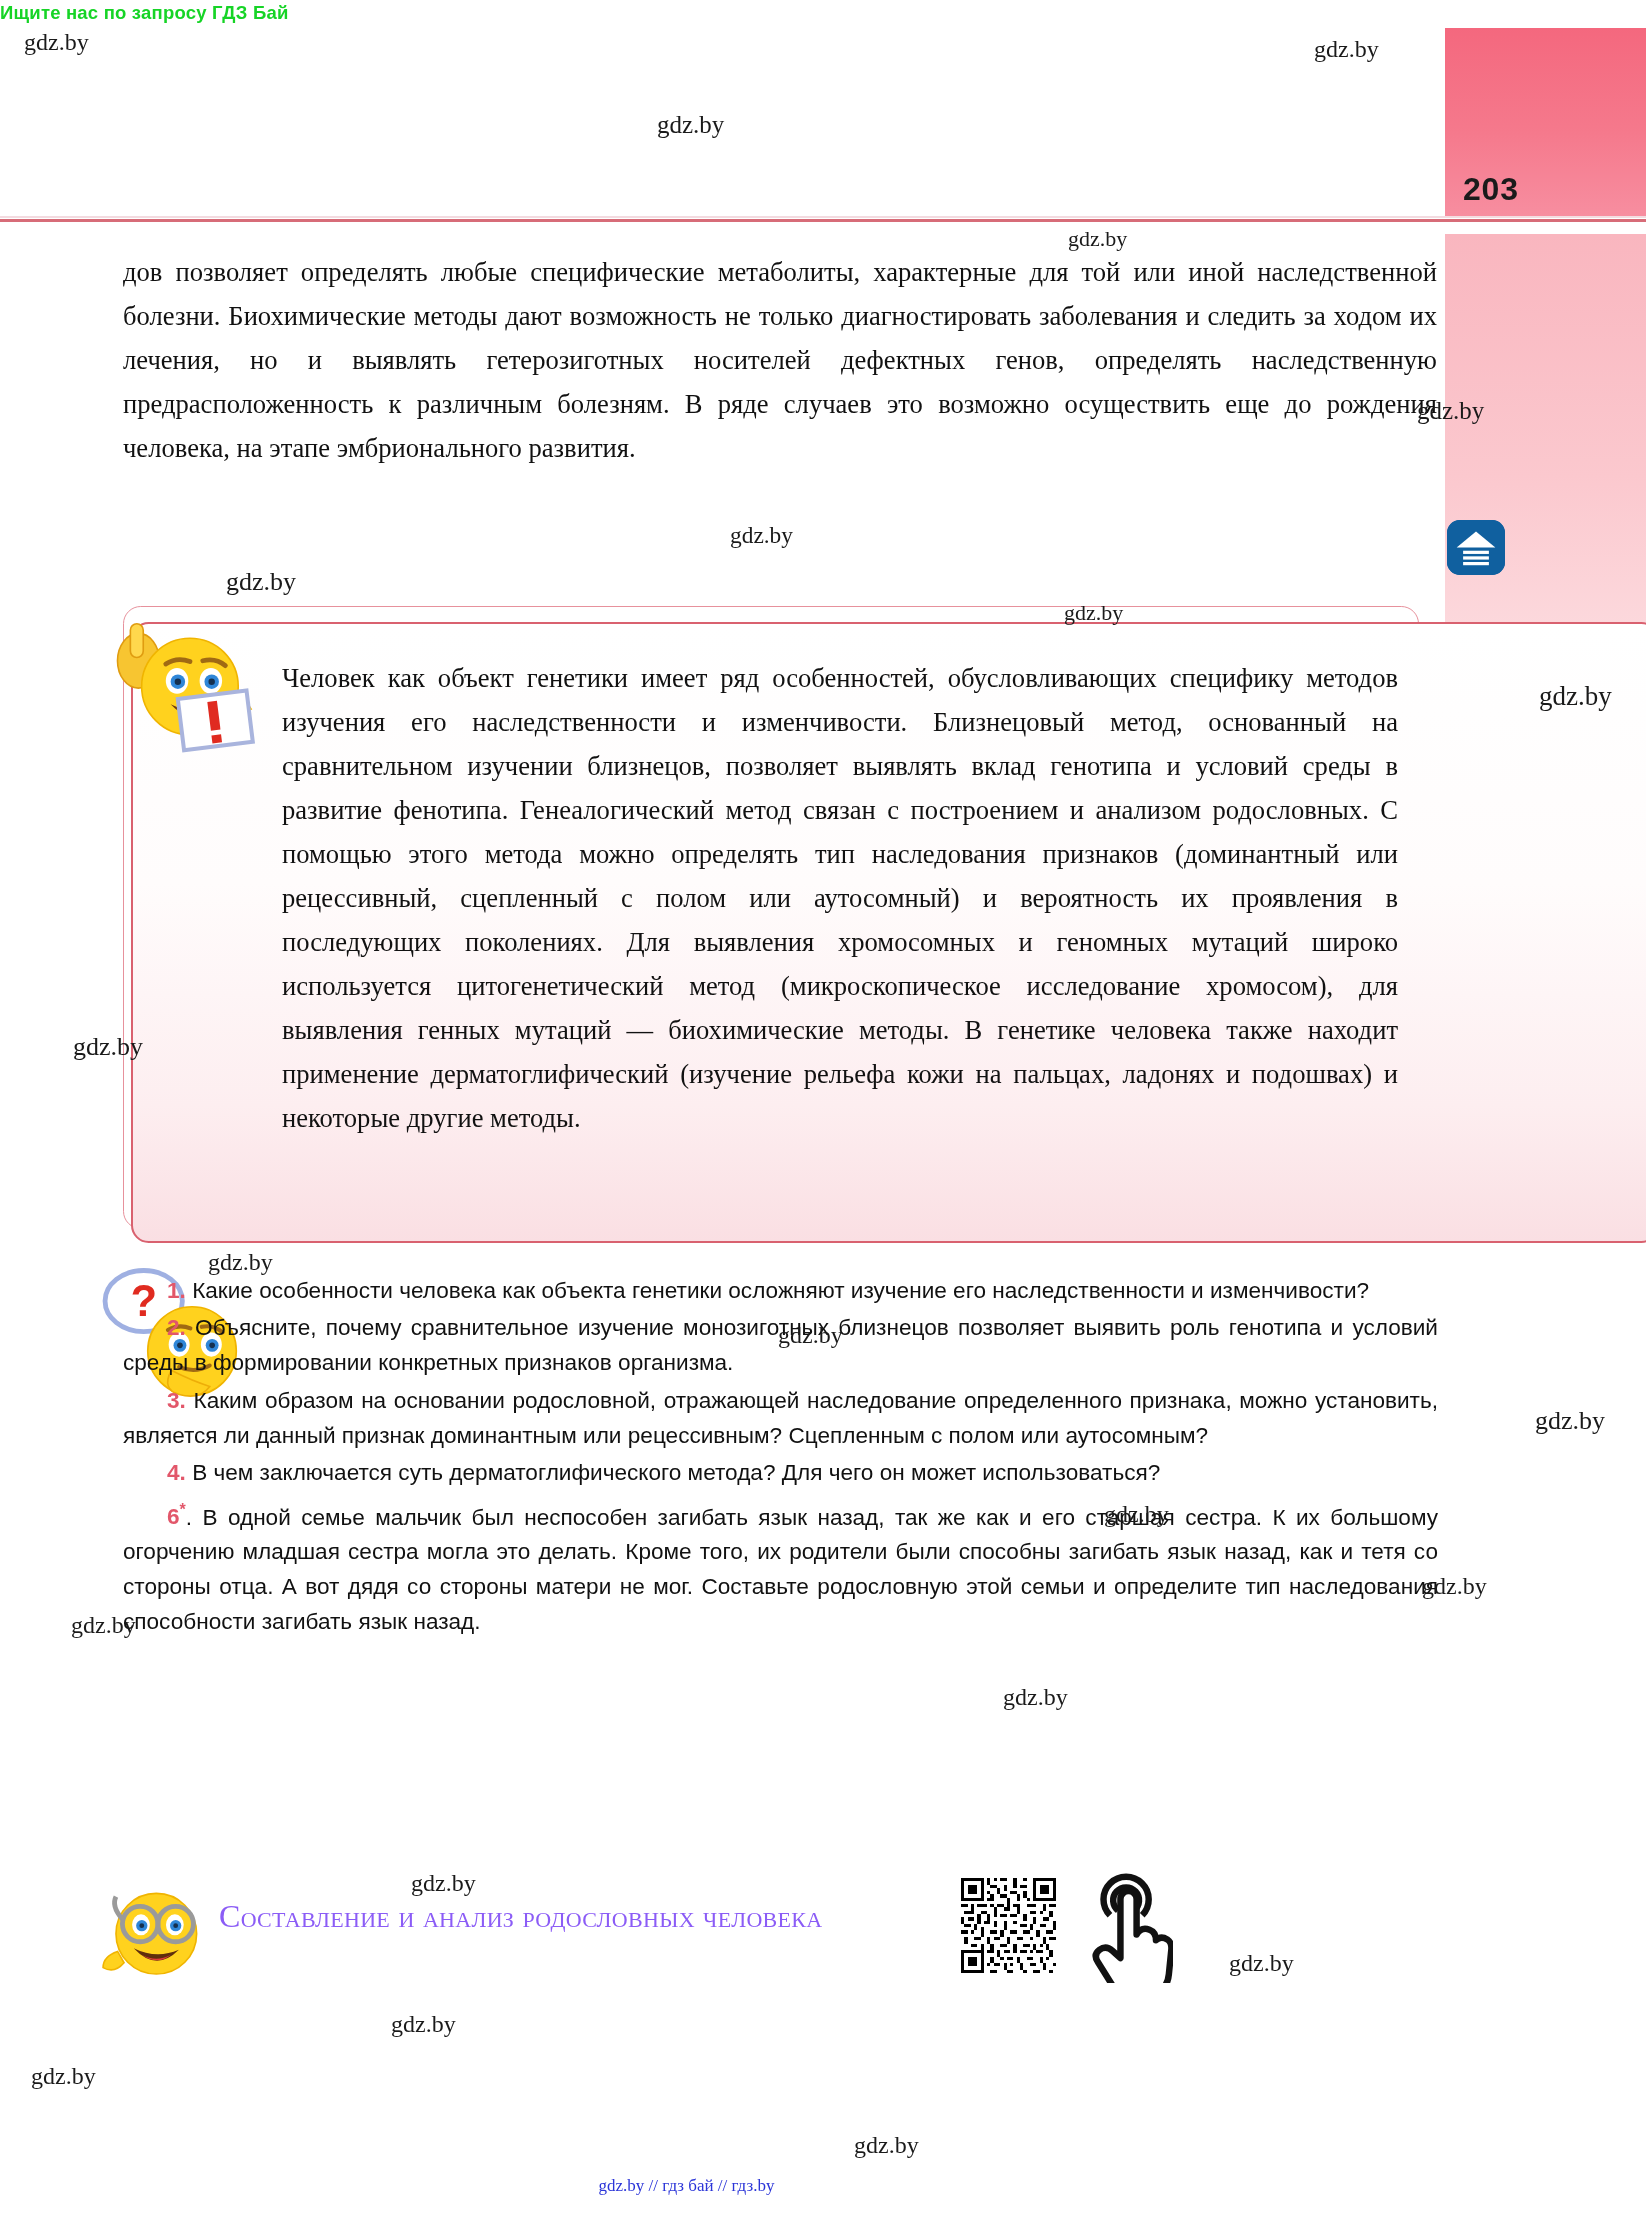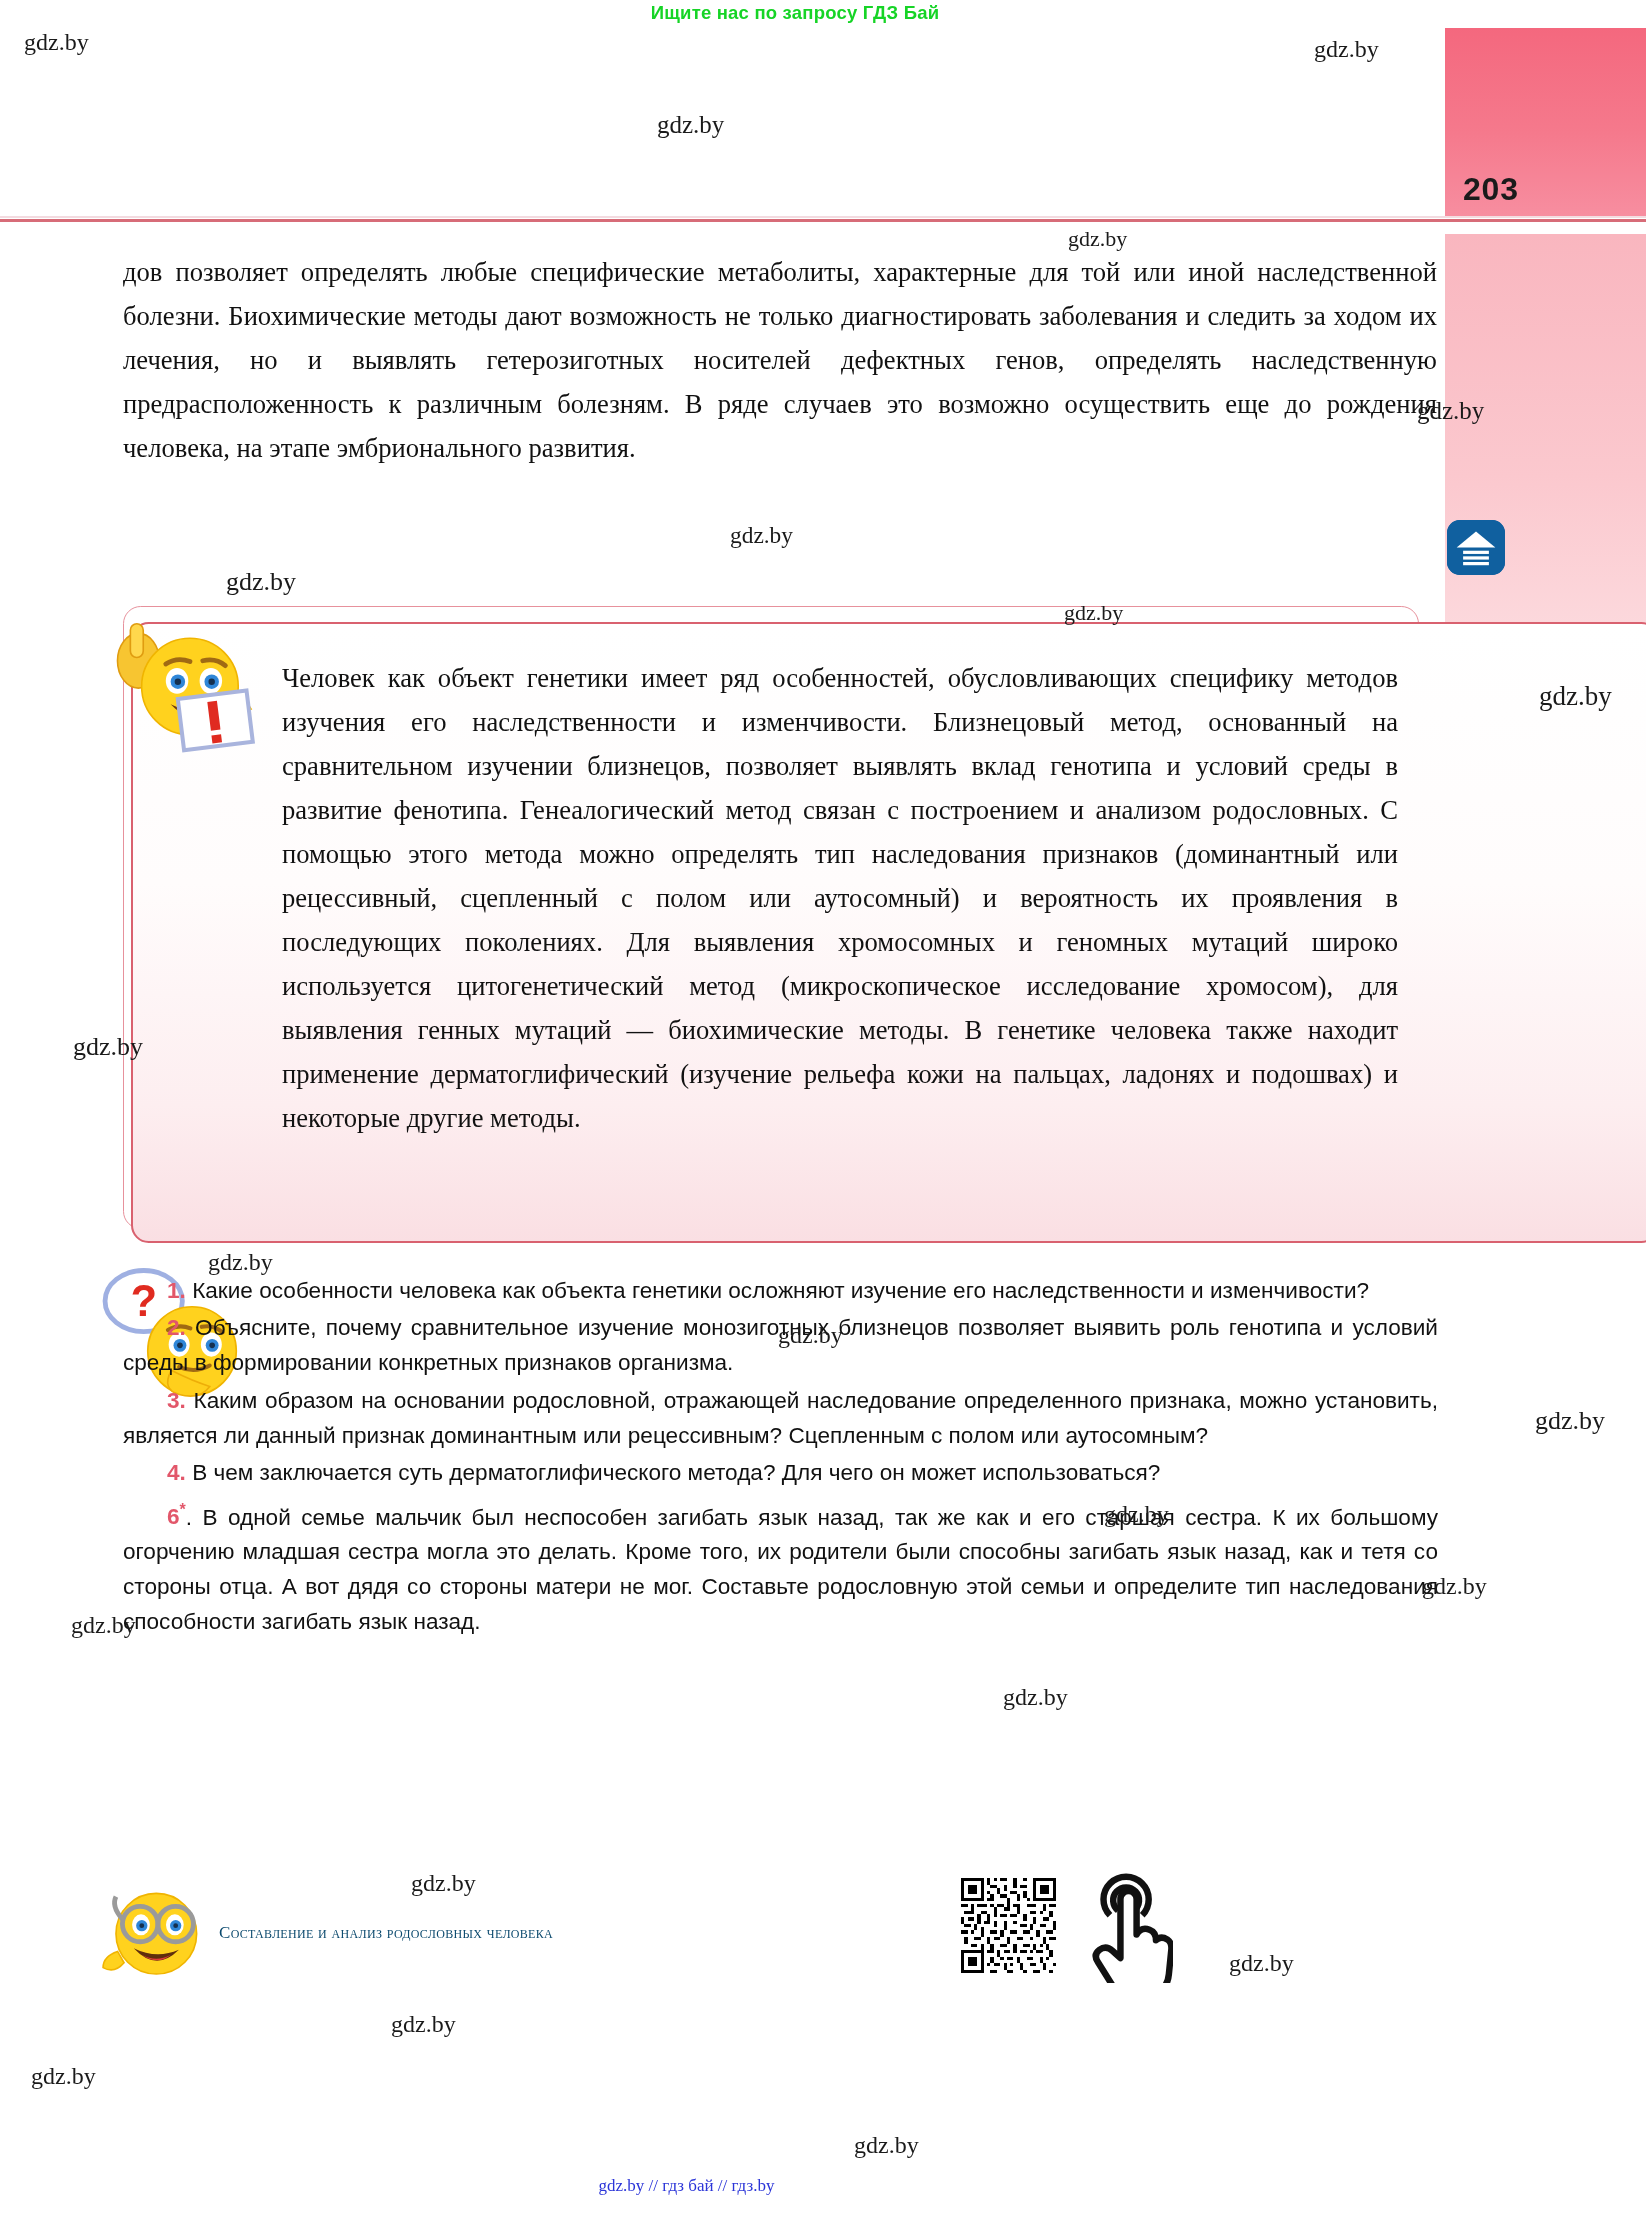--- a/index.html
+++ b/index.html
@@ -8,21 +8,20 @@
     background:#ffffff;
     font-family:"Liberation Serif", serif;
     position:relative;
     overflow:hidden;
   }
   .page { position:absolute; inset:0; }
 
   
   .top-banner{
     position:absolute; top:1.6px; left:0; width:1590px;
-    text-align:center;
     font-family:"Liberation Sans", sans-serif;
     font-size:18.5px; font-weight:600;
     color:#16d426;
     letter-spacing:0.2px;
   }
 
   
   .strip-top{
     position:absolute; left:1445px; top:28px; width:201px; height:189px;
     background:linear-gradient(180deg,#f4687e 0%,#f5798c 55%,#f78ea0 100%);
@@ -95,24 +94,23 @@
     font-size:22.6px; line-height:35px; color:#111;
     text-align:justify; text-align-last:left;
   }
   .questions p{ margin:0 0 2.4px 0; text-indent:44px; }
   .qnum{ color:#e2576a; font-weight:bold; }
   .qnum sup{ font-size:16px; }
 
   
   .practical{
     position:absolute; left:219px; top:1898px;
-    font-size:17px; color:#0c4a6e;
+    font-size:32px; color:#8b5cf6;
     font-variant:small-caps;
     letter-spacing:0.3px;
-    margin-top:25px;
   }
   .qr{ position:absolute; left:961px; top:1878px; }
   .hand{ position:absolute; left:1080px; top:1870px; }
 
   
   .copyright{
     position:absolute; left:0; top:2063px; width:1647px;
     text-align:center;
     font-family:"Liberation Sans", sans-serif;
     font-size:32px; color:#f7a9b8;

